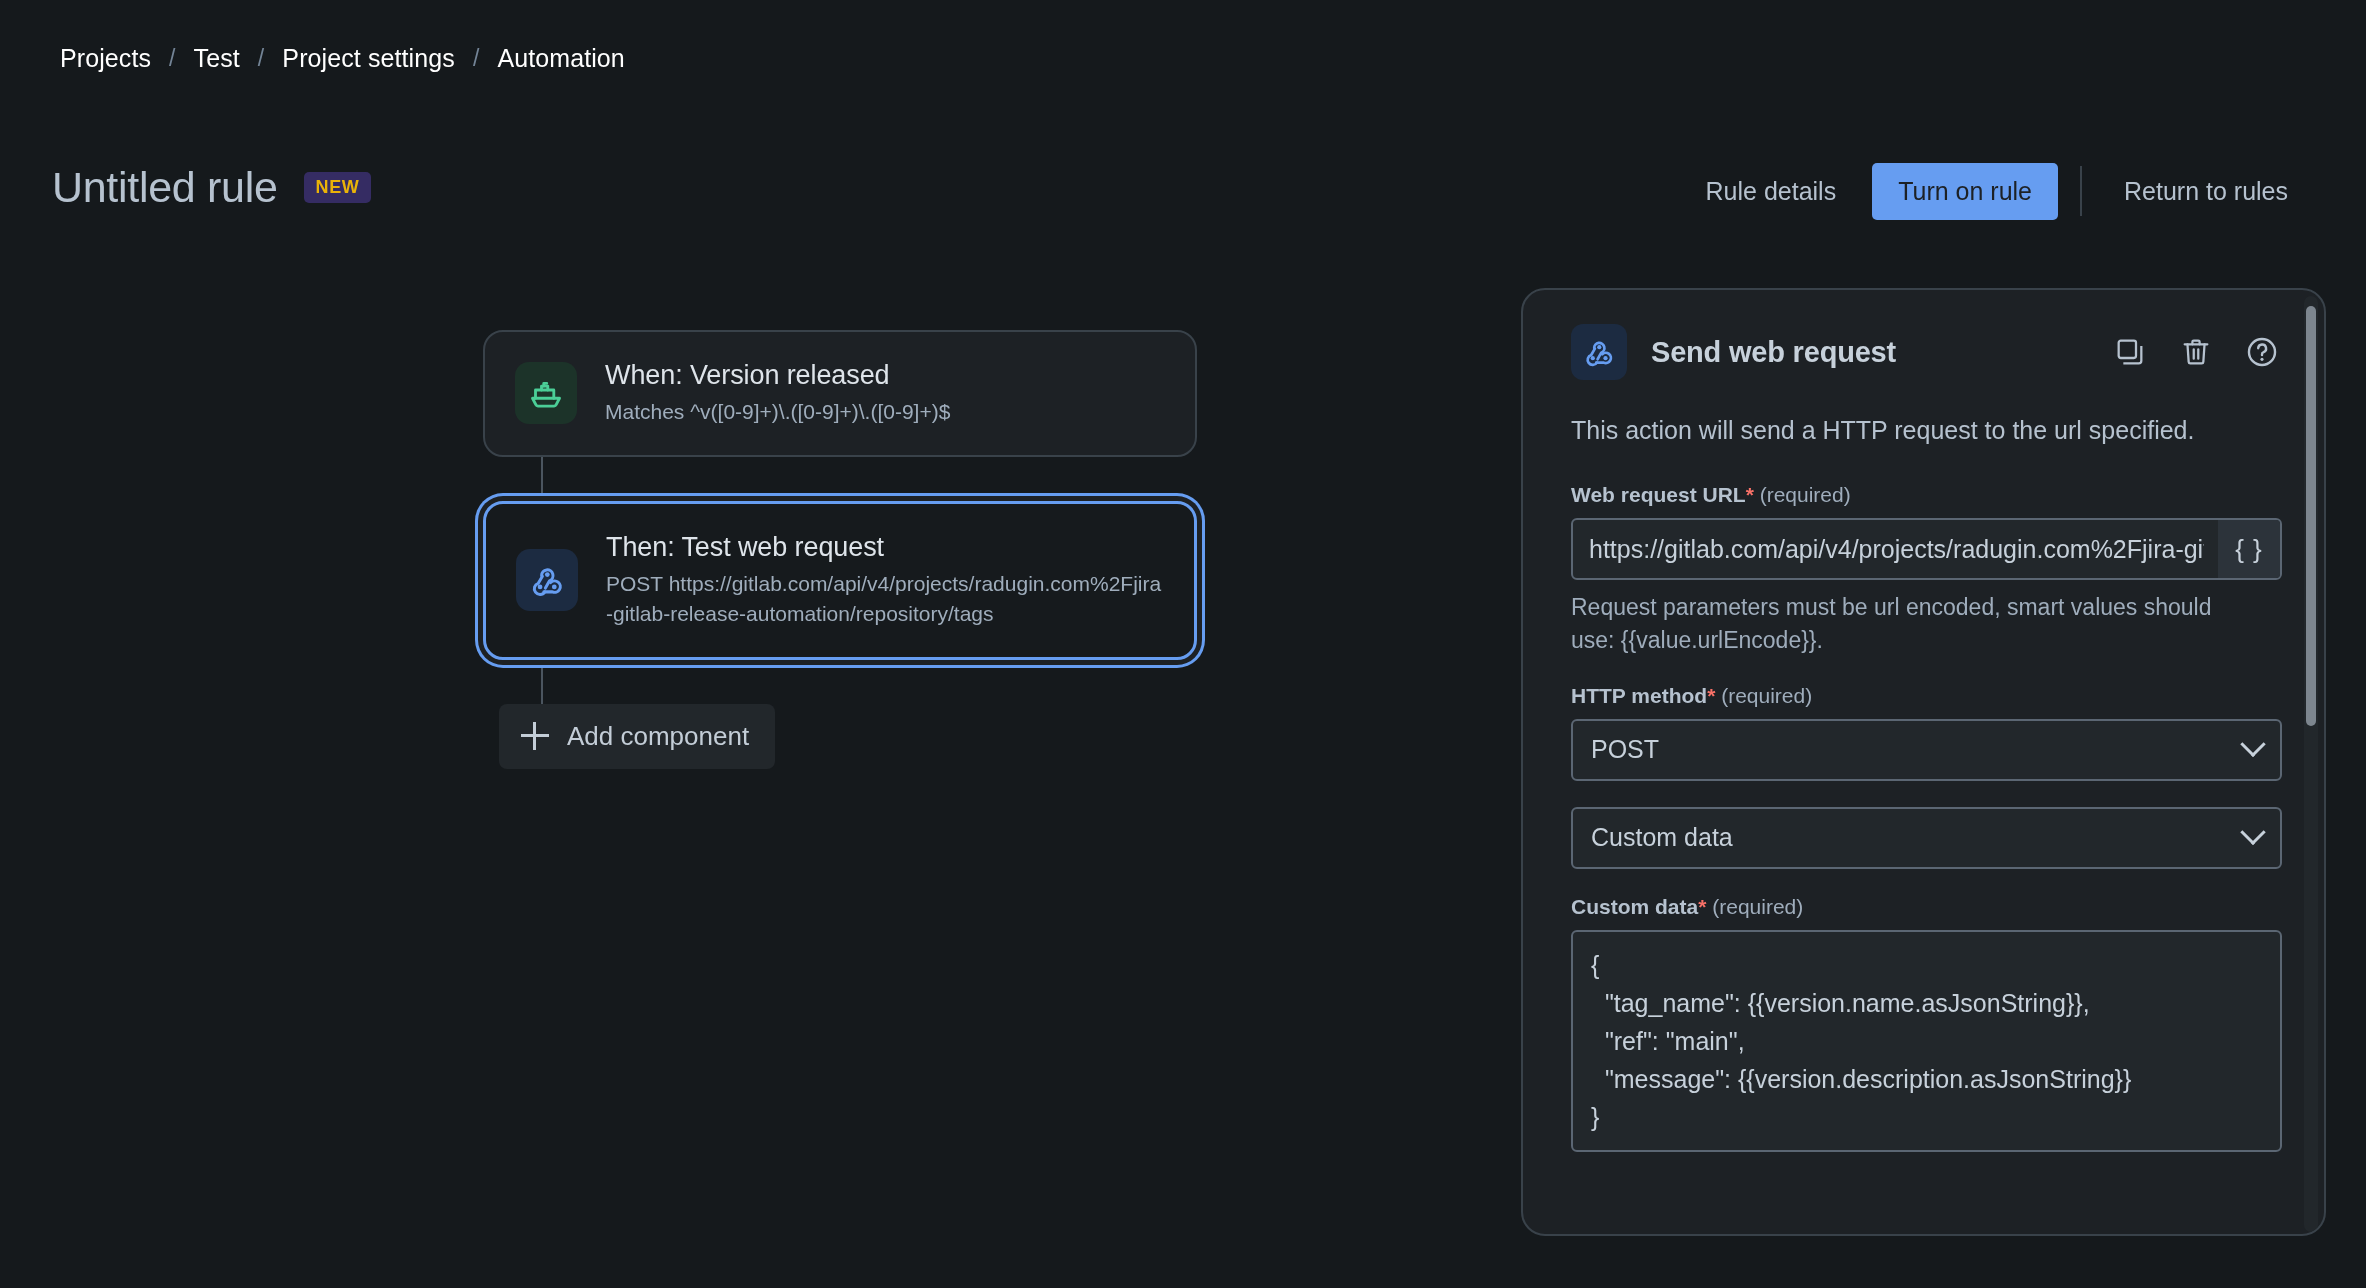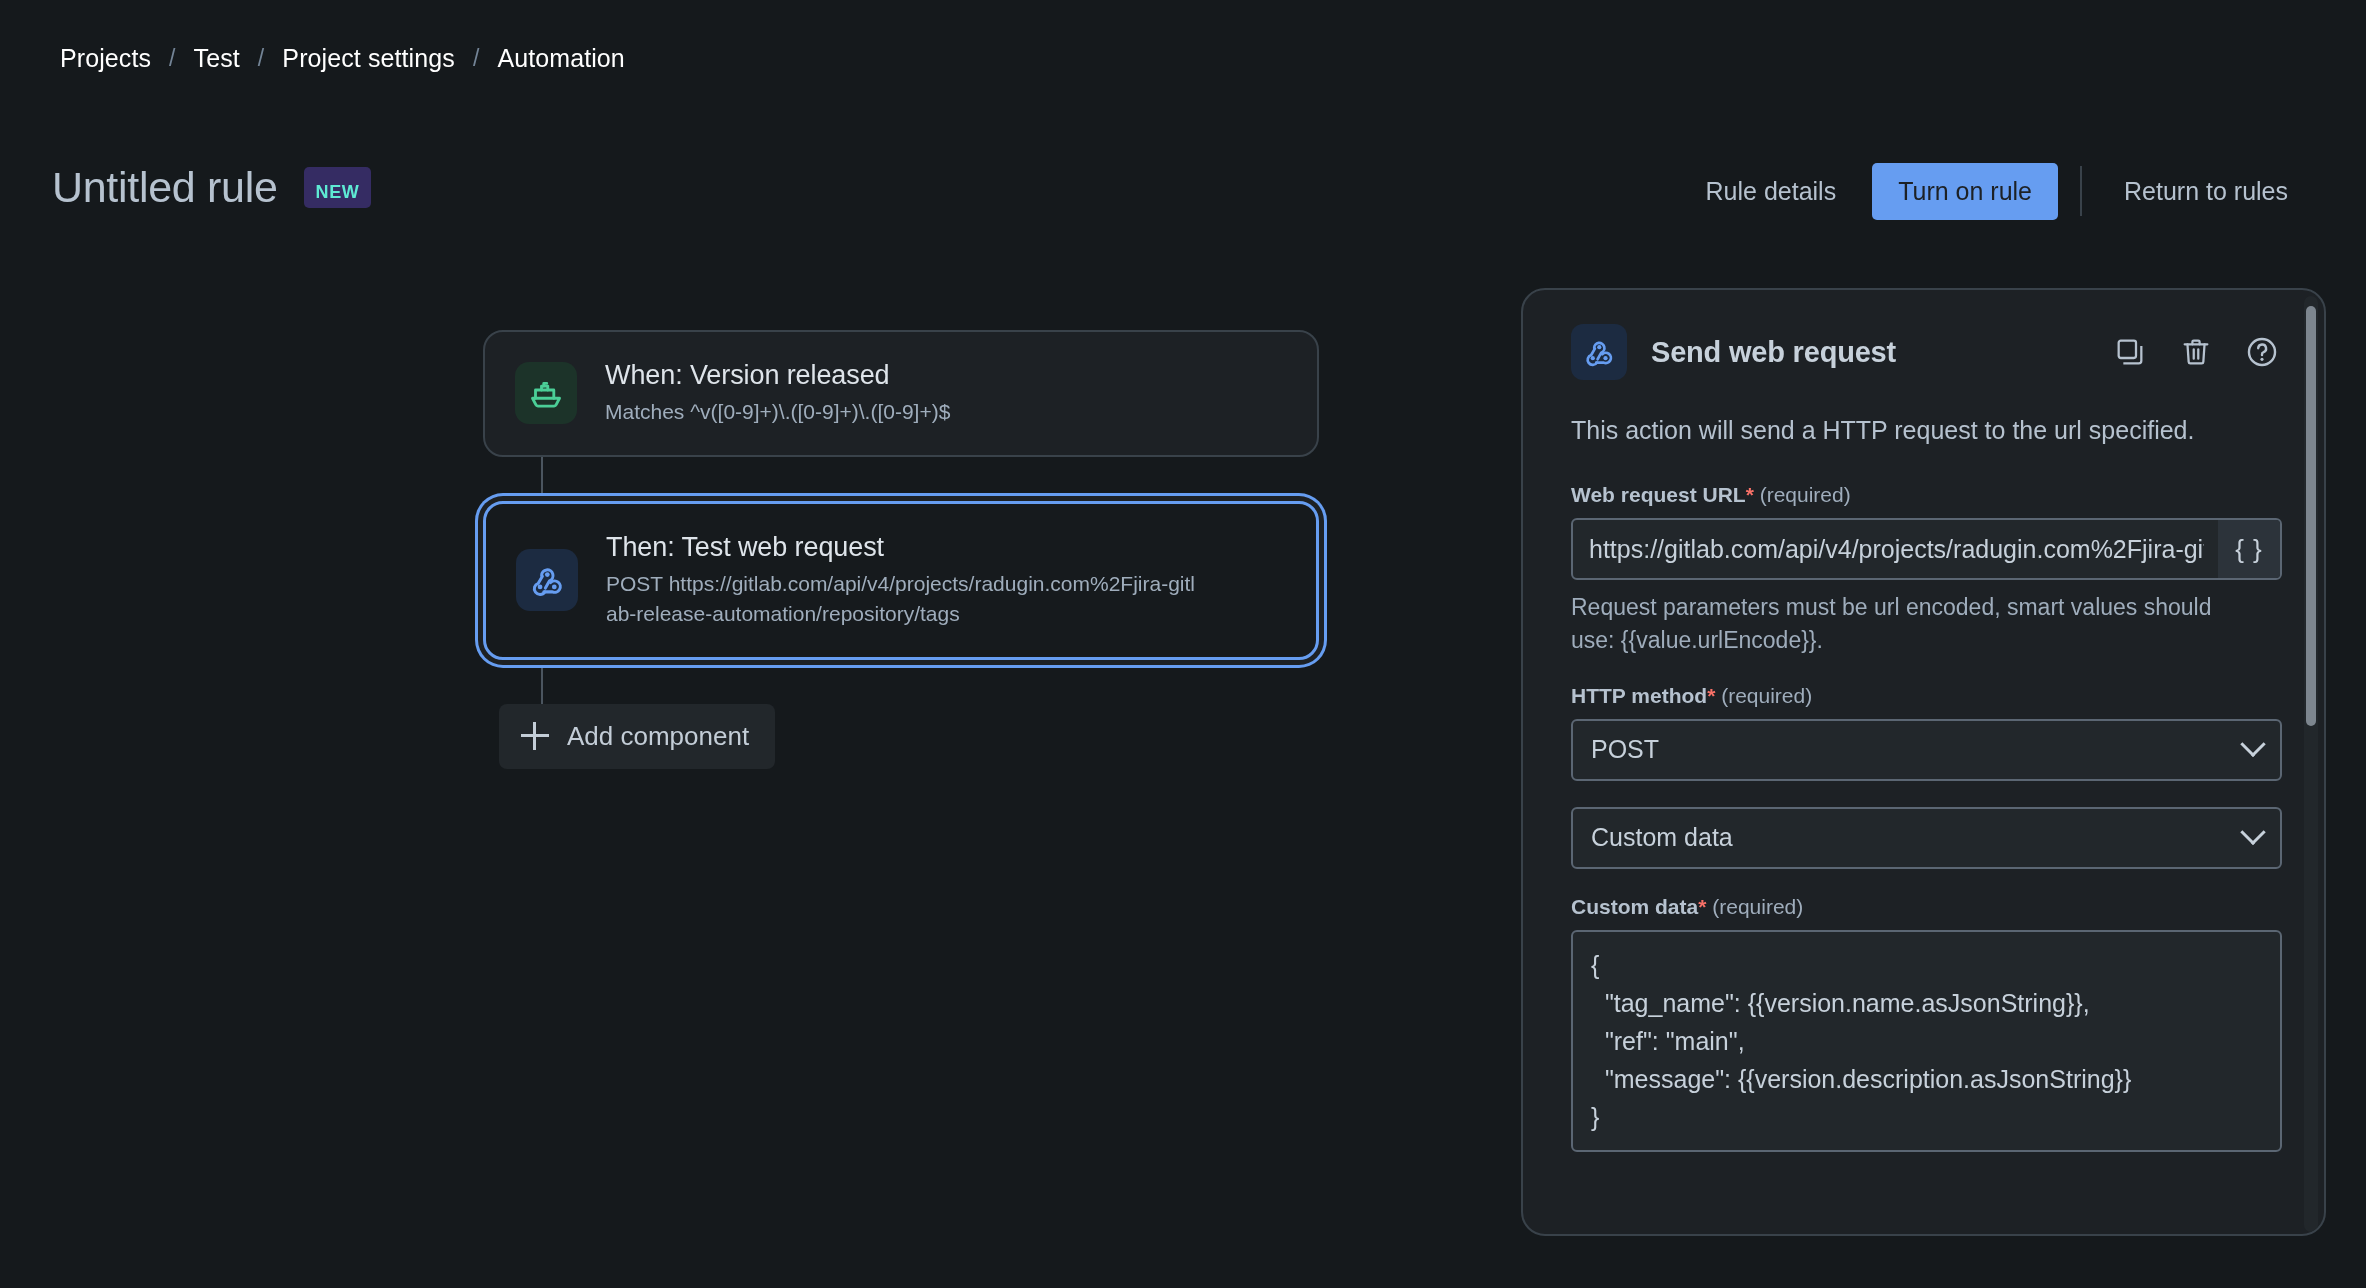--- a/index.html
+++ b/index.html
@@ -45,25 +45,25 @@
     gap: 26px;
   }
   .page-title {
     font-size: 43px;
     font-weight: 400;
     color: #b6c2cf;
     letter-spacing: -0.3px;
   }
   .new-badge {
     background: #352c63;
-    color: #5eead4;
+    color: #eab308;
     font-size: 18px;
     font-weight: 700;
     letter-spacing: 0.6px;
-    padding: 16px 12px 7px 12px;
+    padding: 6px 12px 7px 12px;
     border-radius: 5px;
     line-height: 1;
   }
 
   
   .header-actions {
     position: absolute;
     right: 56px;
     top: 160px;
     display: flex;
@@ -106,21 +106,21 @@
 
   .card {
     position: relative;
     background: #1d2125;
     border: 2px solid #39424a;
     border-radius: 20px;
     padding: 28px 30px;
     display: flex;
     align-items: center;
     gap: 28px;
-    width: 836px;
+    width: 714px;
     cursor: pointer;
   }
   .card.selected {
     border: 3px solid #669df1;
     box-shadow: 0 0 0 5px #1d2125, 0 0 0 8px #669df1;
     background: #161a1d;
   }
 
   .card-icon {
     width: 62px;

